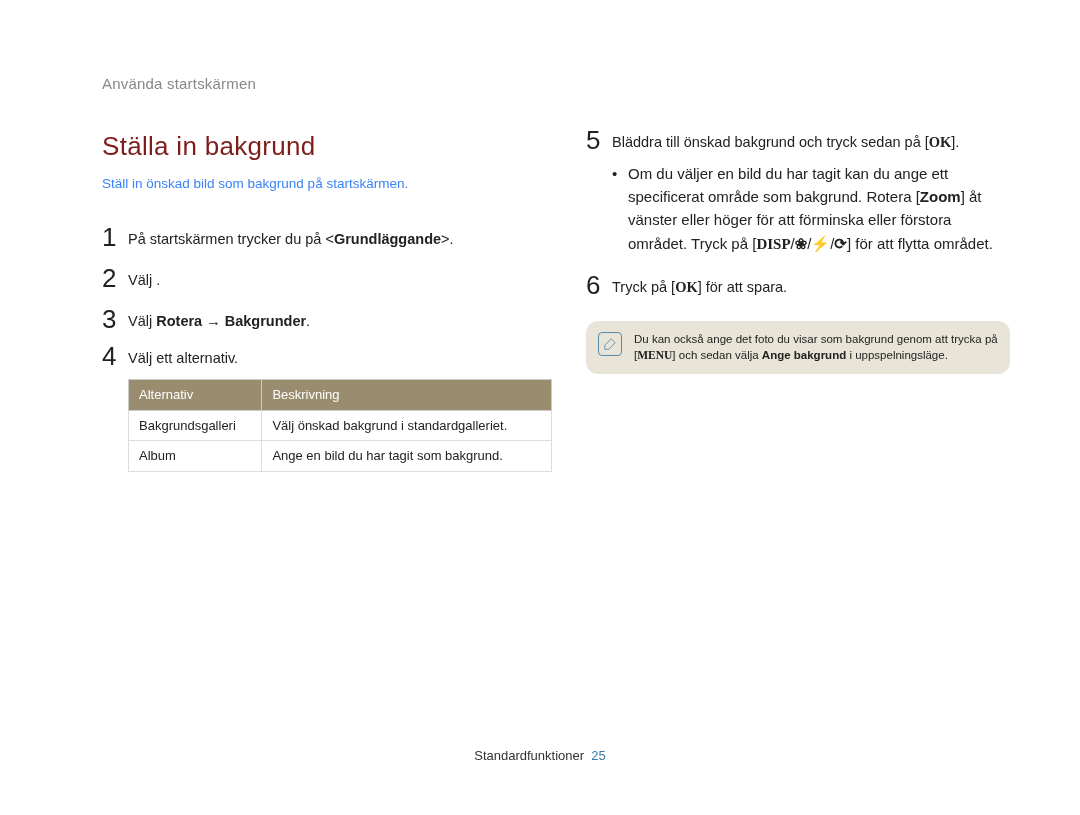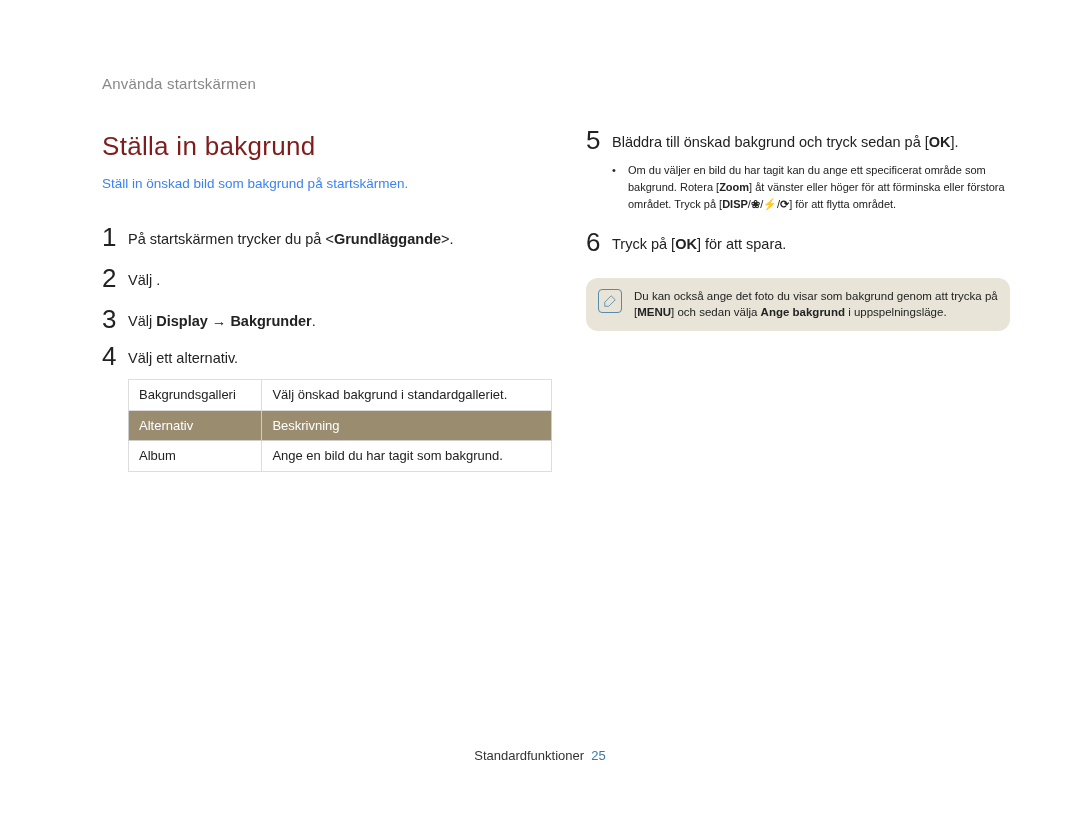--- a/index.html
+++ b/index.html
@@ -99,21 +99,21 @@
     .col-right .step {
       margin-bottom: 8px;
     }
     .bullet-list {
       list-style: none;
       margin-left: 26px;
     }
     .bullet-list li {
       position: relative;
       padding-left: 16px;
-      font-size: 11px;
+      font-size: 15px;
       line-height: 1.55;
     }
     .bullet-list li::before {
       content: "•";
       position: absolute;
       left: 0;
       top: 0;
     }
     .note-box {
       background: #e9e4d8;
@@ -155,21 +155,21 @@
       width: 100%;
       text-align: center;
       font-size: 13px;
       color: #333;
     }
     .page-num {
       color: #3b7aa8;
     }
     .btn-label {
       font-weight: bold;
-      font-family: Liberation Sans, sans-serif;
+      font-family: Liberation Serif, serif;
     }
   </style>
 </head>
 <body>
 
 <div class="page">
   <div class="breadcrumb">Använda startskärmen</div>
 
   <div class="columns">
 
@@ -187,40 +187,40 @@
       <div class="step step-group">
         <div class="step-num">2</div>
         <div class="step-body">
           <span>Välj </span><span>.</span>
         </div>
       </div>
 
       <div class="step">
         <div class="step-num">3</div>
         <div class="step-body">
-          <span>Välj </span><span class="bold-emb">Display</span><span class="arrow"> → </span><span class="bold-emb">Bakgrunder</span><span>.</span>
+          <span>Välj </span><span class="bold-emb">Rotera</span><span class="arrow"> → </span><span class="bold-emb">Bakgrunder</span><span>.</span>
         </div>
       </div>
 
       <div class="step">
         <div class="step-num">4</div>
         <div class="step-body">
           <span>Välj ett alternativ.</span>
         </div>
       </div>
 
       <table class="step-indent">
         <tbody>
             <tr>
+          <th>Alternativ</th>
+          <th>Beskrivning</th>
+        </tr>
+        <tr>
           <td>Bakgrundsgalleri</td>
           <td>Välj önskad bakgrund i standardgalleriet.</td>
-        </tr>
-        <tr>
-          <th>Alternativ</th>
-          <th>Beskrivning</th>
         </tr>
         <tr>
           <td>Album</td>
           <td>Ange en bild du har tagit som bakgrund.</td>
         </tr>
       </tbody>
         </table>
     </div>
 
     <div class="col col-right">

